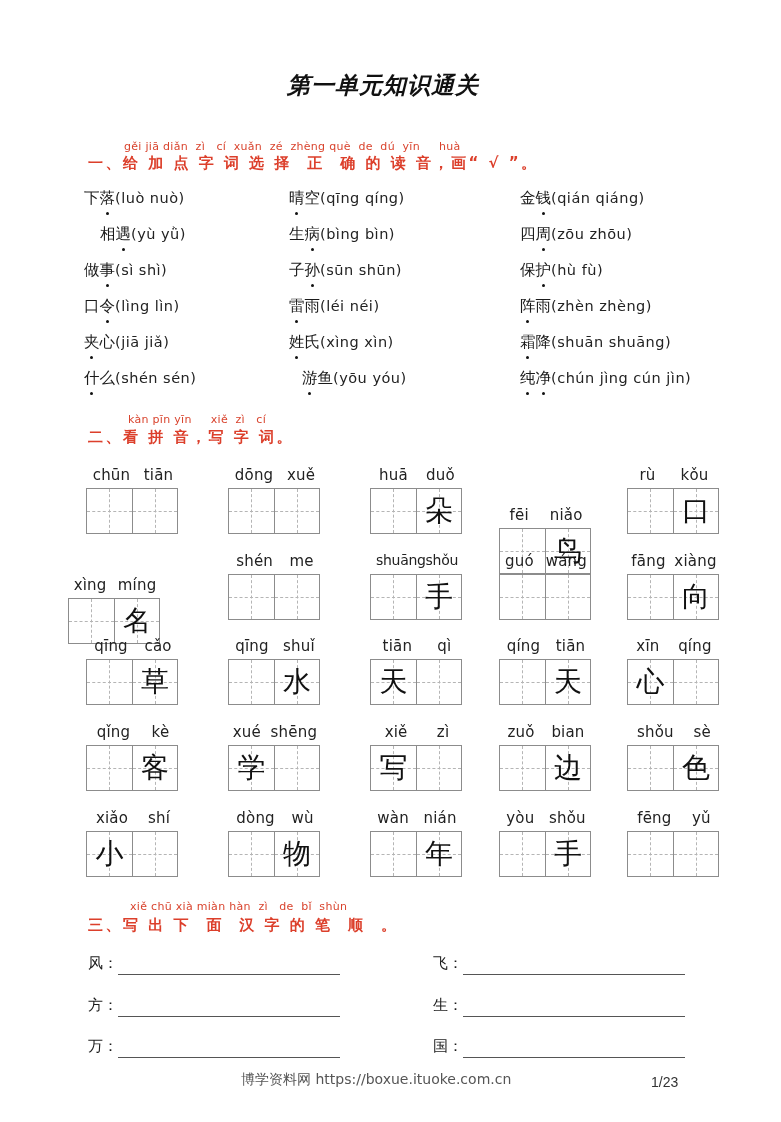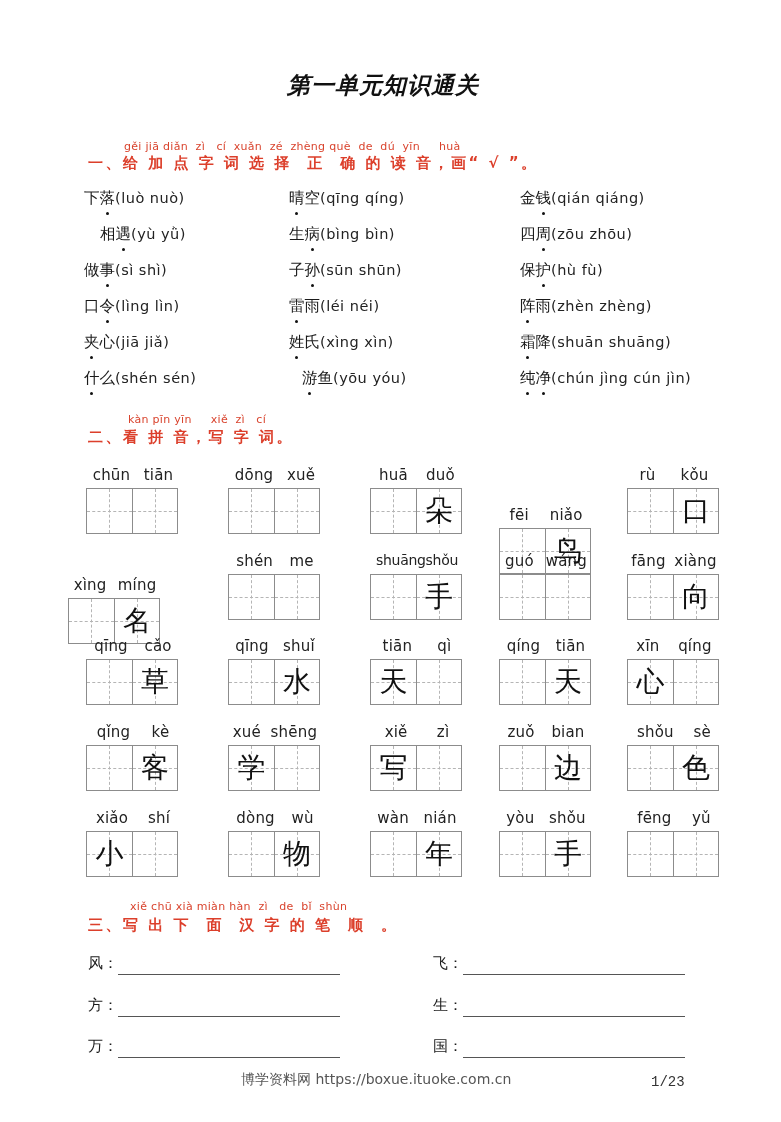--- a/index.html
+++ b/index.html
@@ -32,21 +32,21 @@
   .box::after { content: ""; position: absolute; top: 0; bottom: 0; left: 50%; border-left: 1px dashed #b5b5b5; }
   .box span { position: absolute; inset: 0; display: flex; align-items: center; justify-content: center;
               font-family: "DejaVu Serif", "Liberation Serif", serif; font-size: 28px; color: #111; z-index: 1; }
 
   .stroke-row { position: absolute; height: 24px; }
   .stroke-label { position: absolute; left: 0; bottom: 2px; font-family: "DejaVu Serif", "Liberation Serif", serif;
                   font-size: 15px; white-space: nowrap; }
   .stroke-line { position: absolute; left: 30px; bottom: 0; width: 222px; border-bottom: 1px solid #555; height: 20px; }
 
   .footer { position: absolute; top: 1071px; left: 241px; font-size: 14px; color: #555; white-space: nowrap; }
-  .pagenum { position: absolute; top: 1074px; left: 651px; font-family: Liberation Mono, monospace;
+  .pagenum { position: absolute; top: 1074px; left: 651px; font-family: Liberation Sans, sans-serif;
              font-size: 14px; color: #333; }
 </style>
 </head>
 <body>
 
 <div class="title">第一单元知识通关</div>
 
 <div class="sec-pinyin" style="top:140px;left:124px;">gěi jiā diǎn  zì   cí  xuǎn  zé  zhèng què  de  dú  yīn     huà</div>
 <div class="sec-head" style="top:154px;left:88px;">一、给 加 点 字 词 选 择  正  确 的 读 音，画“ √ ”。</div>
 

